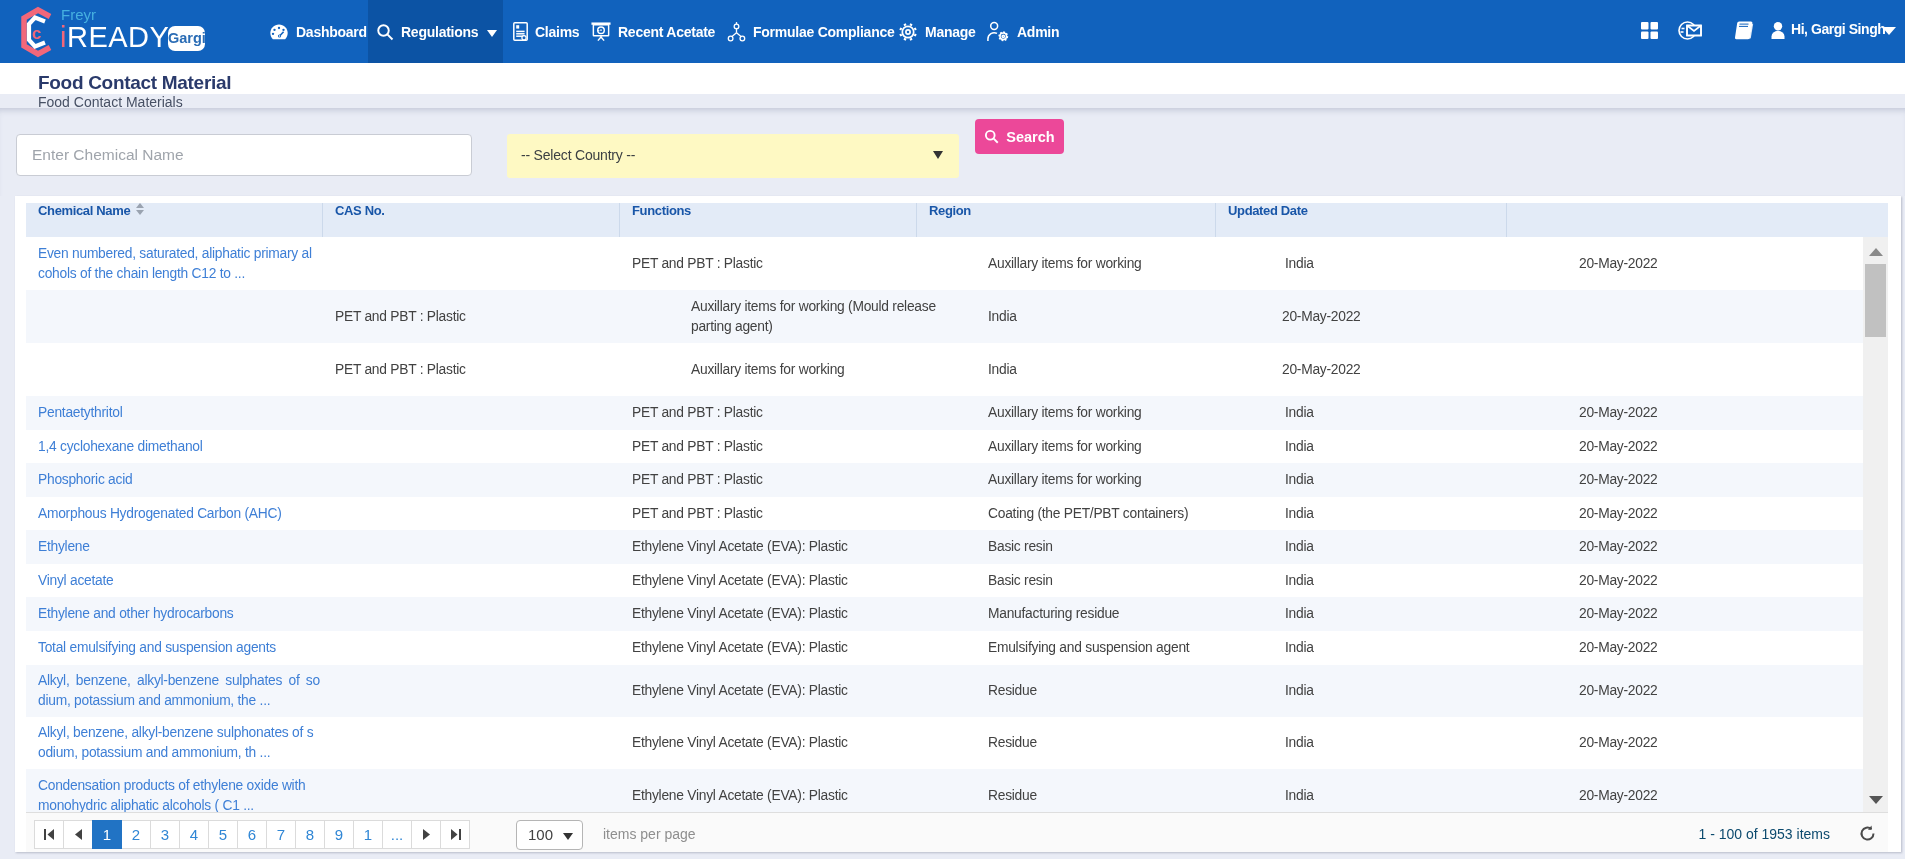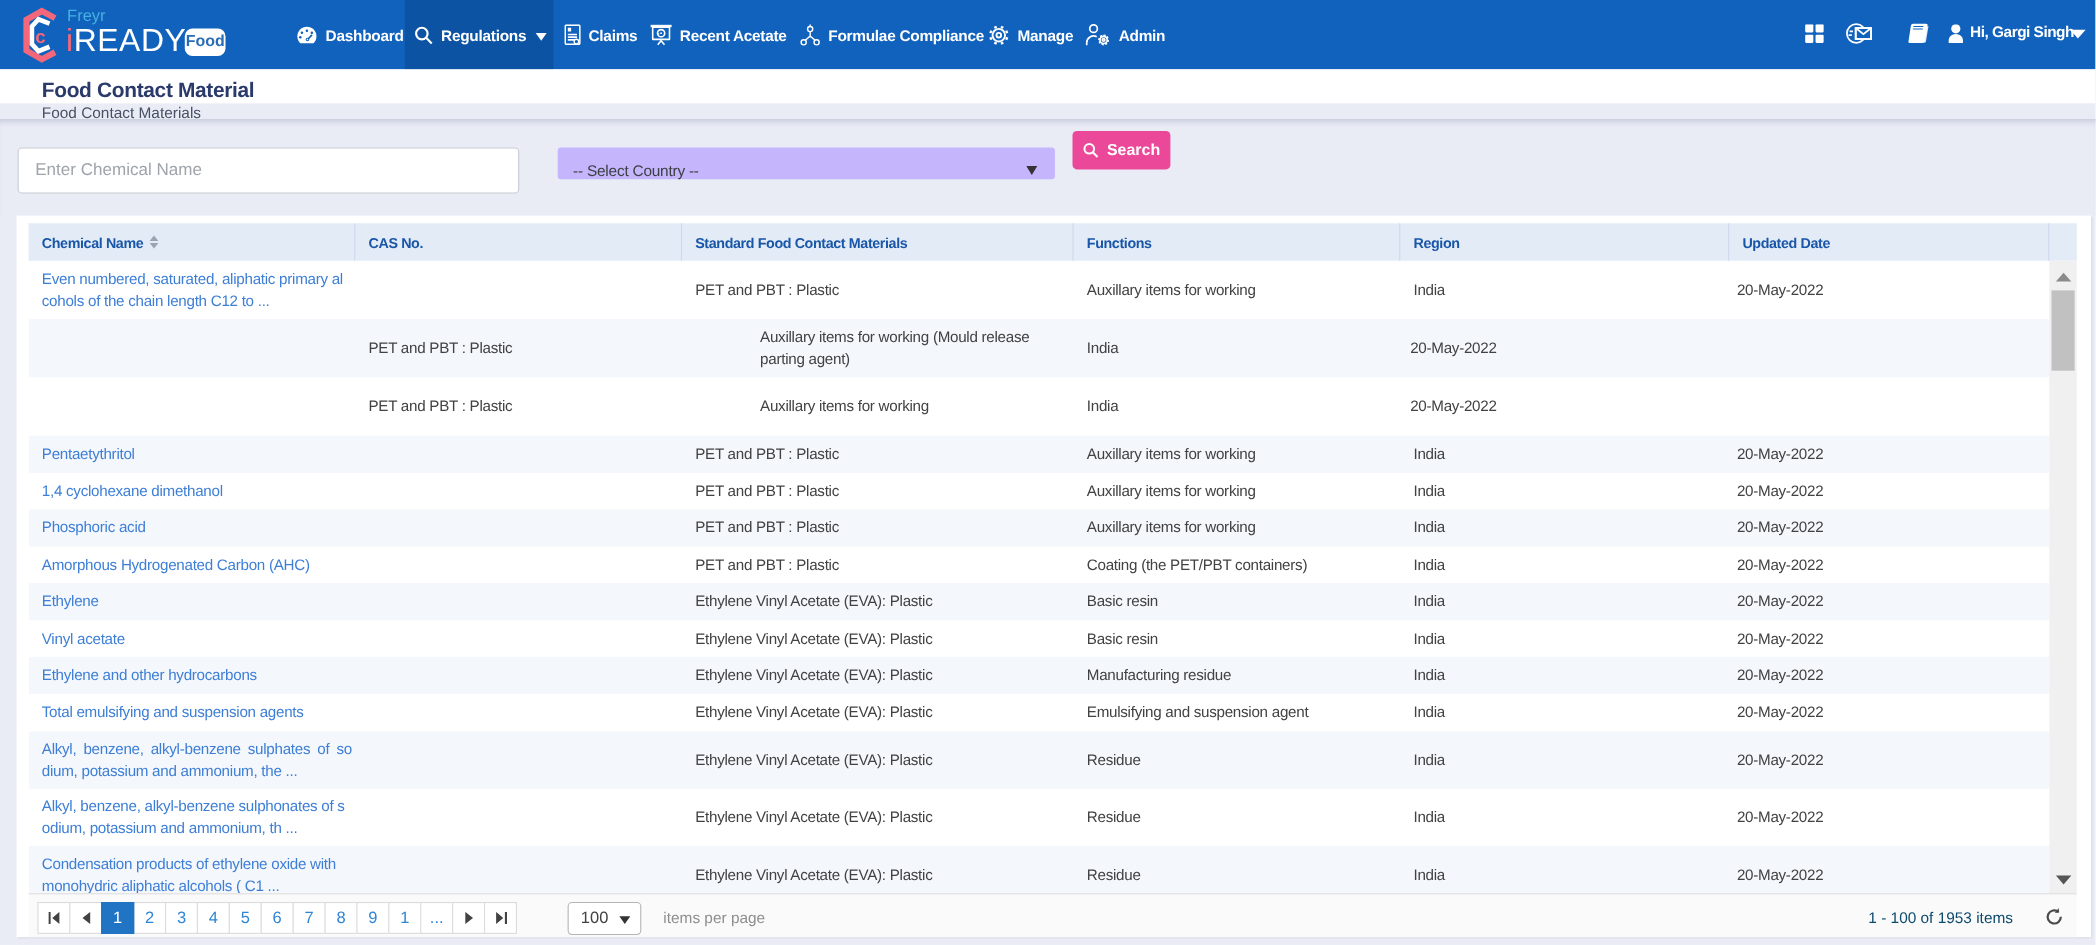--- a/index.html
+++ b/index.html
@@ -10,27 +10,27 @@
 #nav { position:absolute; left:0; top:0; width:1905px; height:63px; background:#1162bd; }
 .navitem { position:absolute; top:0; height:63px; display:flex; align-items:center; color:#fff; font-weight:700; font-size:14px; letter-spacing:-0.25px; gap:7px; white-space:nowrap; }
 .navitem svg { display:block; }
 
 #titleband { position:absolute; left:0; top:63px; width:1905px; height:31px; background:#fff; }
 #title { position:absolute; left:38px; top:9px; font-size:19px; font-weight:700; color:#2a3a6b; letter-spacing:-0.3px; }
 #subtitle { position:absolute; left:38px; top:31px; font-size:14px; color:#475064; }
 
 #filter { position:absolute; left:0; top:108px; width:1905px; height:88px; background:#e9ecf5; box-shadow: inset 0 6px 6px -4px rgba(120,130,160,.35); }
 #chemInput { position:absolute; left:16px; top:26px; width:456px; height:42px; background:#fff; border:1px solid #c9ccd4; border-radius:4px; color:#9fa4ab; font-size:15.5px; line-height:40px; padding-left:15px; }
-#countrySel { position:absolute; left:507px; top:26px; width:452px; height:29px; background:#c4b5fd; border-radius:3px; color:#3c4043; font-size:14px; letter-spacing:-0.2px; line-height:42px; padding-left:14px; }
+#countrySel { position:absolute; left:507px; top:26px; width:452px; height:44px; background:#fef9c3; border-radius:3px; color:#3c4043; font-size:14px; letter-spacing:-0.2px; line-height:42px; padding-left:14px; }
 #countrySel .car { position:absolute; right:16px; top:17px; width:0; height:0; border-left:5.5px solid transparent; border-right:5.5px solid transparent; border-top:8px solid #333; }
 #searchBtn { position:absolute; left:975px; top:11px; width:89px; height:35px; background:#ec4899; border-radius:4px; color:#fff; font-weight:700; font-size:14.5px; display:flex; align-items:center; justify-content:center; gap:7px; }
 
 #card { position:absolute; left:15px; top:196px; width:1886px; height:656px; background:#fff; box-shadow:1px 1px 2px rgba(70,75,100,.3); }
 #ghead { position:absolute; left:11px; top:7px; width:1862px; height:34px; background:#e3ebf7; display:flex; }
-.hc { height:34px; display:flex; align-items:center; padding:0 12px; color:#1956a8; font-weight:700; font-size:13px; letter-spacing:-0.35px; border-right:1px solid #ccd9eb; }
+.hc { height:34px; display:flex; padding:0 12px; color:#1956a8; font-weight:700; font-size:13px; letter-spacing:-0.35px; border-right:1px solid #ccd9eb; }
 #gbody { position:absolute; left:11px; top:41px; width:1837px; height:575px; overflow:hidden; font-size:13.8px; letter-spacing:-0.25px; color:#424242; }
 .row { display:flex; width:1837px; }
 .row.alt { background:#f4f7fc; }
 .cell { padding:0 12px; display:flex; align-items:center; line-height:20px; white-space:nowrap; overflow:visible; }
 .c1 { width:297px; color:#3e7fd6; }
 .c2 { width:297px; }
 .c3 { width:356px; }
 .c4 { width:297px; }
 .c5 { width:299px; }
 .c6 { width:291px; padding-left:7px; }
@@ -54,21 +54,21 @@
 <body>
 <div id="nav">
 
   <svg class="abs" style="left:16px;top:6px" width="44" height="52" viewBox="0 0 44 52">
     <path d="M34 10.5 L22 4 L8 12 L8 40 L22 48 L34 41.5" fill="none" stroke="#f2677a" stroke-width="5.5" stroke-linejoin="miter"></path>
     <path d="M29 15.5 L19 11.5 L13 18 L13 34 L19 40.5 L29 36.5" fill="none" stroke="#ffffff" stroke-width="4.2"></path>
     <text x="16" y="33" font-size="17" font-weight="bold" fill="#f2677a" font-family="Liberation Sans">c</text>
   </svg>
   <div class="abs" style="left:61px;top:6px;color:#46b0e0;font-size:15px;">Freyr</div>
   <div class="abs" style="left:60px;top:21px;font-size:29px;color:#fff;letter-spacing:.5px"><span style="color:#f2677a">i</span>READY</div>
-  <div class="abs" style="left:168px;top:26px;width:37px;height:25px;background:#fff;border-radius:7px;color:#2a6cb5;font-weight:700;font-size:14.5px;text-align:center;line-height:25px">Food</div>
+  <div class="abs" style="left:168px;top:26px;width:37px;height:25px;background:#fff;border-radius:7px;color:#2a6cb5;font-weight:700;font-size:14.5px;text-align:center;line-height:25px">Gargi</div>
 
   <div class="navitem" style="left:269px">
     <svg width="20" height="19" viewBox="0 0 24 22" fill="#fff">
         <path d="M12 2.5 C6.2 2.5 1.6 7.1 1.6 12.9 c0 2.9 1.2 5.5 3.1 7.4 h14.6 c1.9-1.9 3.1-4.5 3.1-7.4 C22.4 7.1 17.8 2.5 12 2.5z"></path>
         <circle cx="12" cy="6.8" r="1.4" fill="#1162bd"></circle>
         <circle cx="6.6" cy="9" r="1.4" fill="#1162bd"></circle>
         <circle cx="17.4" cy="9" r="1.4" fill="#1162bd"></circle>
         <circle cx="4.8" cy="13.8" r="1.4" fill="#1162bd"></circle>
         <path d="M17.5 11.2 l-4.2 4.6" stroke="#1162bd" stroke-width="1.8"></path>
         <circle cx="12.6" cy="16.4" r="1.9" fill="#1162bd"></circle>
@@ -192,21 +192,20 @@
         <line x1="15.5" y1="15.5" x2="22" y2="22"></line>
       </svg>Search</div>
 </div>
 <div id="card">
   <div id="ghead">
     <div class="hc" style="width:297px">Chemical Name <span style="display:inline-flex;flex-direction:column;margin-left:6px;gap:2px">
           <span style="width:0;height:0;border-left:4.5px solid transparent;border-right:4.5px solid transparent;border-bottom:5px solid #9aa3b0"></span>
           <span style="width:0;height:0;border-left:4.5px solid transparent;border-right:4.5px solid transparent;border-top:5px solid #9aa3b0"></span>
         </span></div>
     <div class="hc" style="width:297px">CAS No.</div>
-    <div class="hc" style="width:356px">Standard Food Contact Materials</div>
     <div class="hc" style="width:297px">Functions</div>
     <div class="hc" style="width:299px">Region</div>
     <div class="hc" style="width:291px">Updated Date</div>
     <div class="hc" style="width:25px;border-right:none"></div>
   </div>
   <div id="gbody">
 <div class="row" style="height:53px">
         <div class="cell c1">
           <span>Even numbered, saturated, aliphatic primary al<br>cohols of the chain length C12 to ...</span>
         </div>

